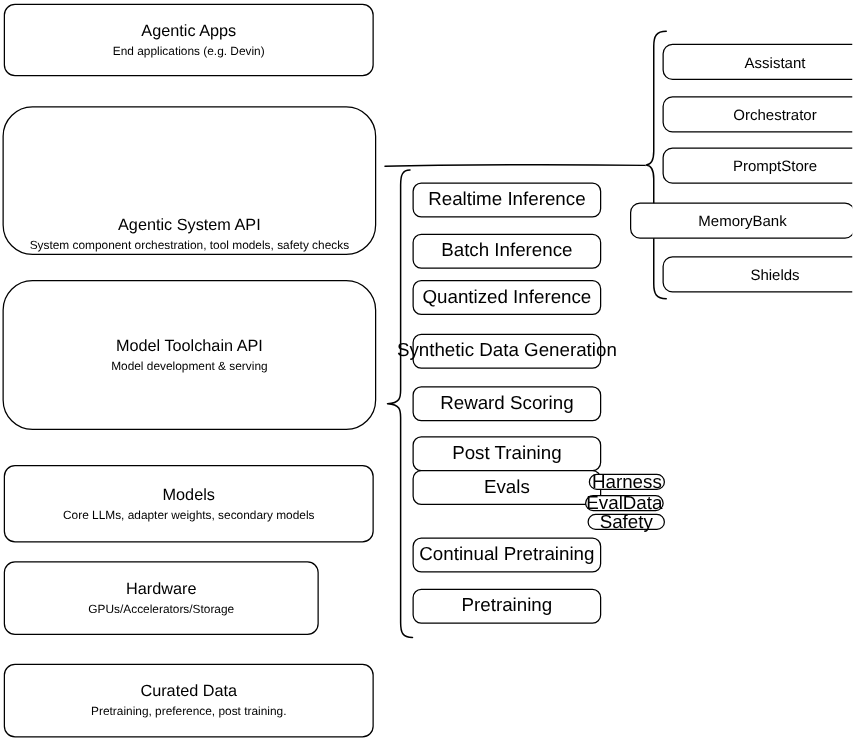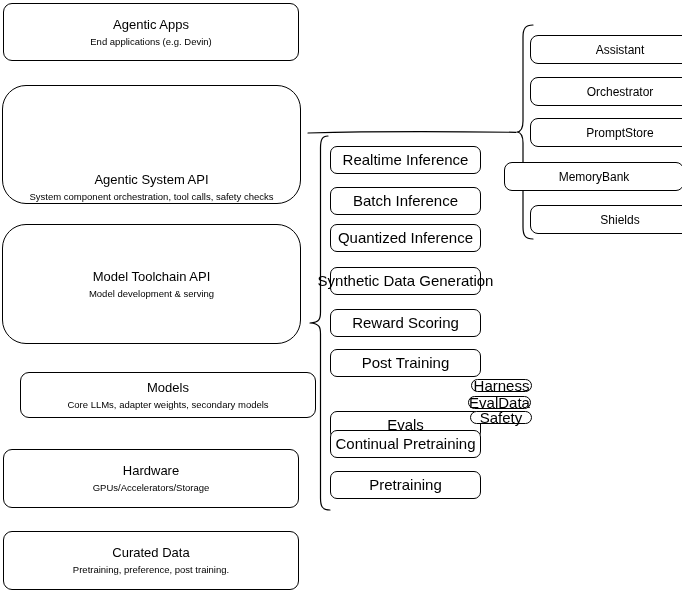--- a/index.html
+++ b/index.html
@@ -91,34 +91,34 @@
     <path class="stroke-line" d="M328 136 C 322 136, 320.5 140, 320.5 148 L320.5 312 C 320.5 318, 320 322.5, 310 323 C 320 323.5, 320.5 328, 320.5 334 L320.5 498 C 320.5 506, 322 510, 330 510"></path>
   </svg>
 
   <div class="node stack r9" style="left:3px; top:3px; width:296px; height:58px;">
     <div class="title">Agentic Apps</div>
     <div class="subtitle">End applications (e.g. Devin)</div>
   </div>
 
   <div class="node stack r24" style="left:2px; top:85px; width:299px; height:119px;justify-content:flex-end;">
     <div class="title">Agentic System API</div>
-    <div class="subtitle">System component orchestration, tool calls, safety checks</div>
+    <div class="subtitle">System component orchestration, tool models, safety checks</div>
   </div>
 
   <div class="node stack r24" style="left:2px; top:224px; width:299px; height:120px;">
     <div class="title">Model Toolchain API</div>
     <div class="subtitle">Model development &amp; serving</div>
   </div>
 
-  <div class="node stack r9" style="left:20px; top:372px; width:296px; height:46px;justify-content:center;">
+  <div class="node stack r9" style="left:3px; top:372px; width:296px; height:62px;justify-content:center;">
     <div class="title">Models</div>
     <div class="subtitle">Core LLMs, adapter weights, secondary models</div>
   </div>
 
-  <div class="node stack r9" style="left:3px; top:449px; width:296px; height:59px;">
+  <div class="node stack r9" style="left:3px; top:449px; width:252px; height:59px;">
     <div class="title">Hardware</div>
     <div class="subtitle">GPUs/Accelerators/Storage</div>
   </div>
 
   <div class="node stack r9" style="left:3px; top:531px; width:296px; height:59px;">
     <div class="title">Curated Data</div>
     <div class="subtitle">Pretraining, preference, post training.</div>
   </div>
 
   <div class="node item" style="left:330px; top:146px;">
@@ -132,21 +132,21 @@
   </div>
   <div class="node item" style="left:330px; top:267px;">
     <span>Synthetic Data Generation</span>
   </div>
   <div class="node item" style="left:330px; top:309px;">
     <span>Reward Scoring</span>
   </div>
   <div class="node item" style="left:330px; top:349px;">
     <span>Post Training</span>
   </div>
-  <div class="node item" style="left:330px; top:411px;">
+  <div class="node item" style="left:330px; top:376px;">
     <span>Evals</span>
   </div>
   <div class="node item" style="left:330px; top:430px;">
     <span>Continual Pretraining</span>
   </div>
   <div class="node item" style="left:330px; top:471px;">
     <span>Pretraining</span>
   </div>
 
   <div class="pill" style="left:471px; top:379px; width:61px; height:13px;">

